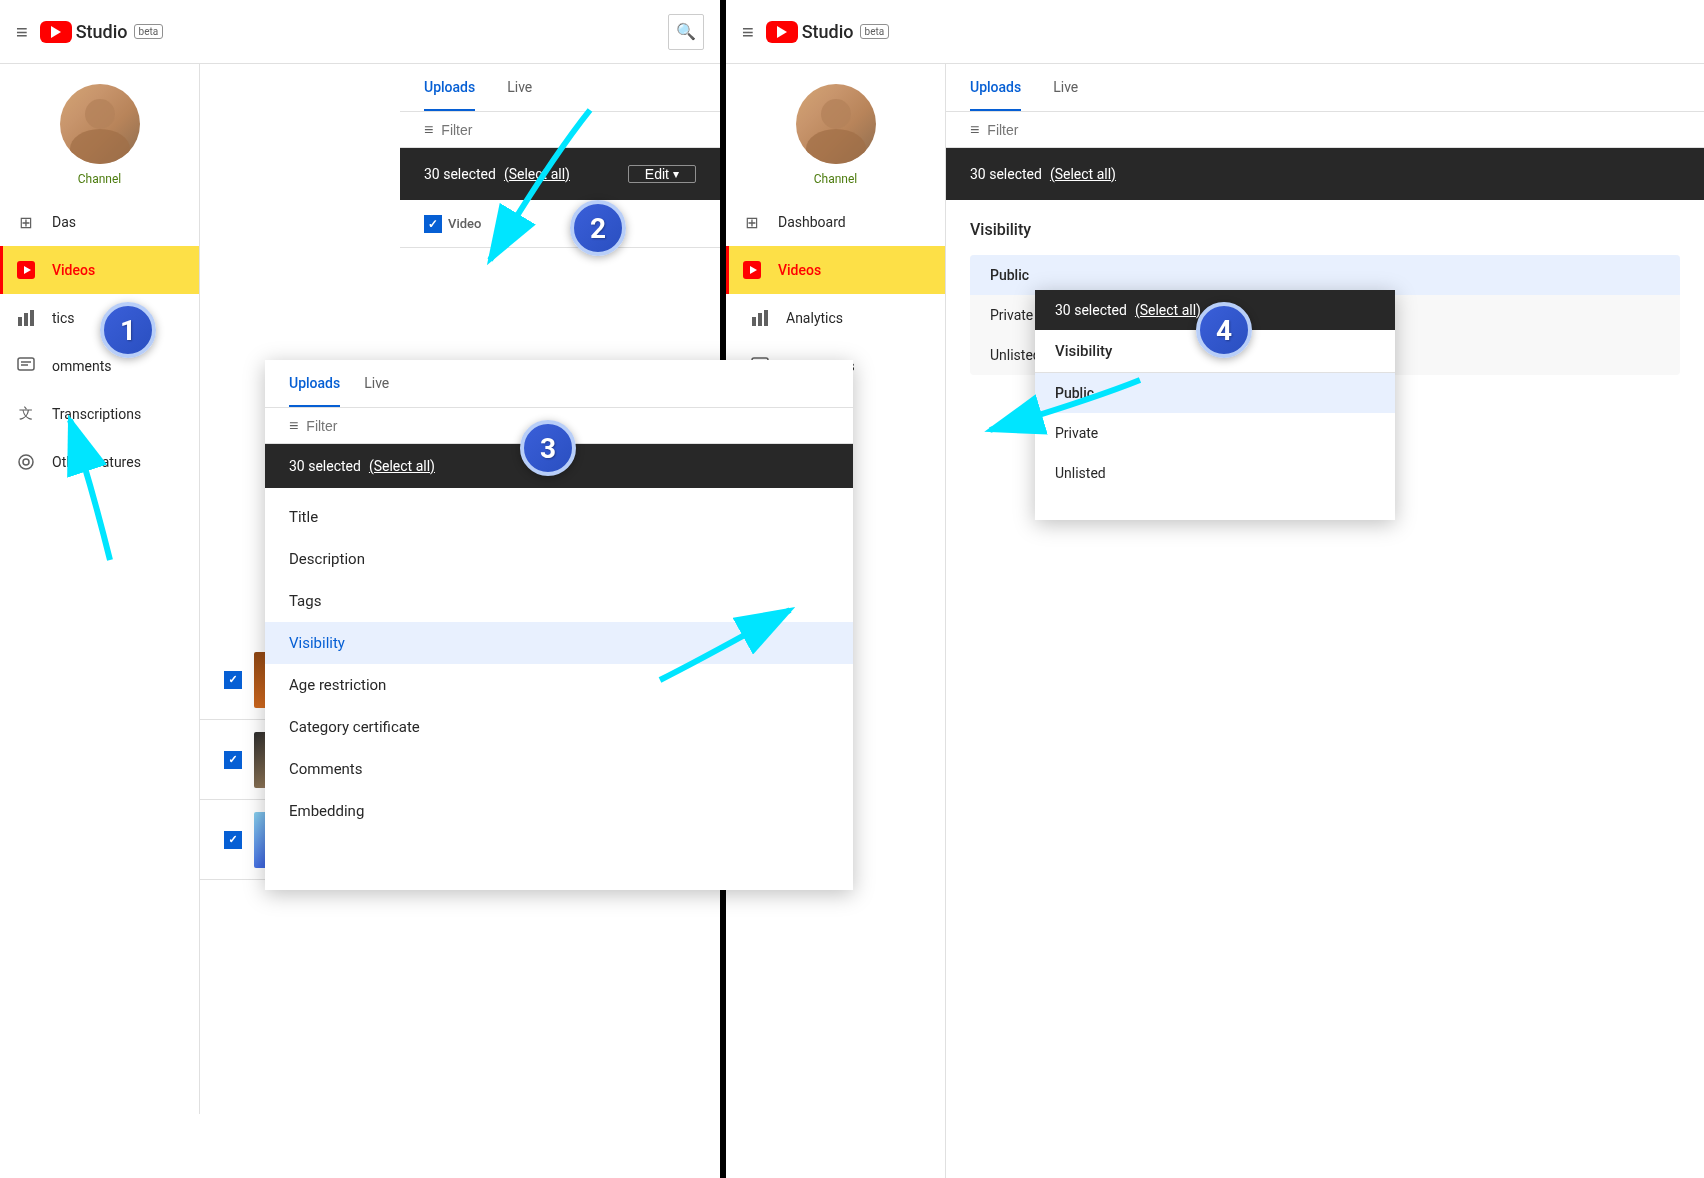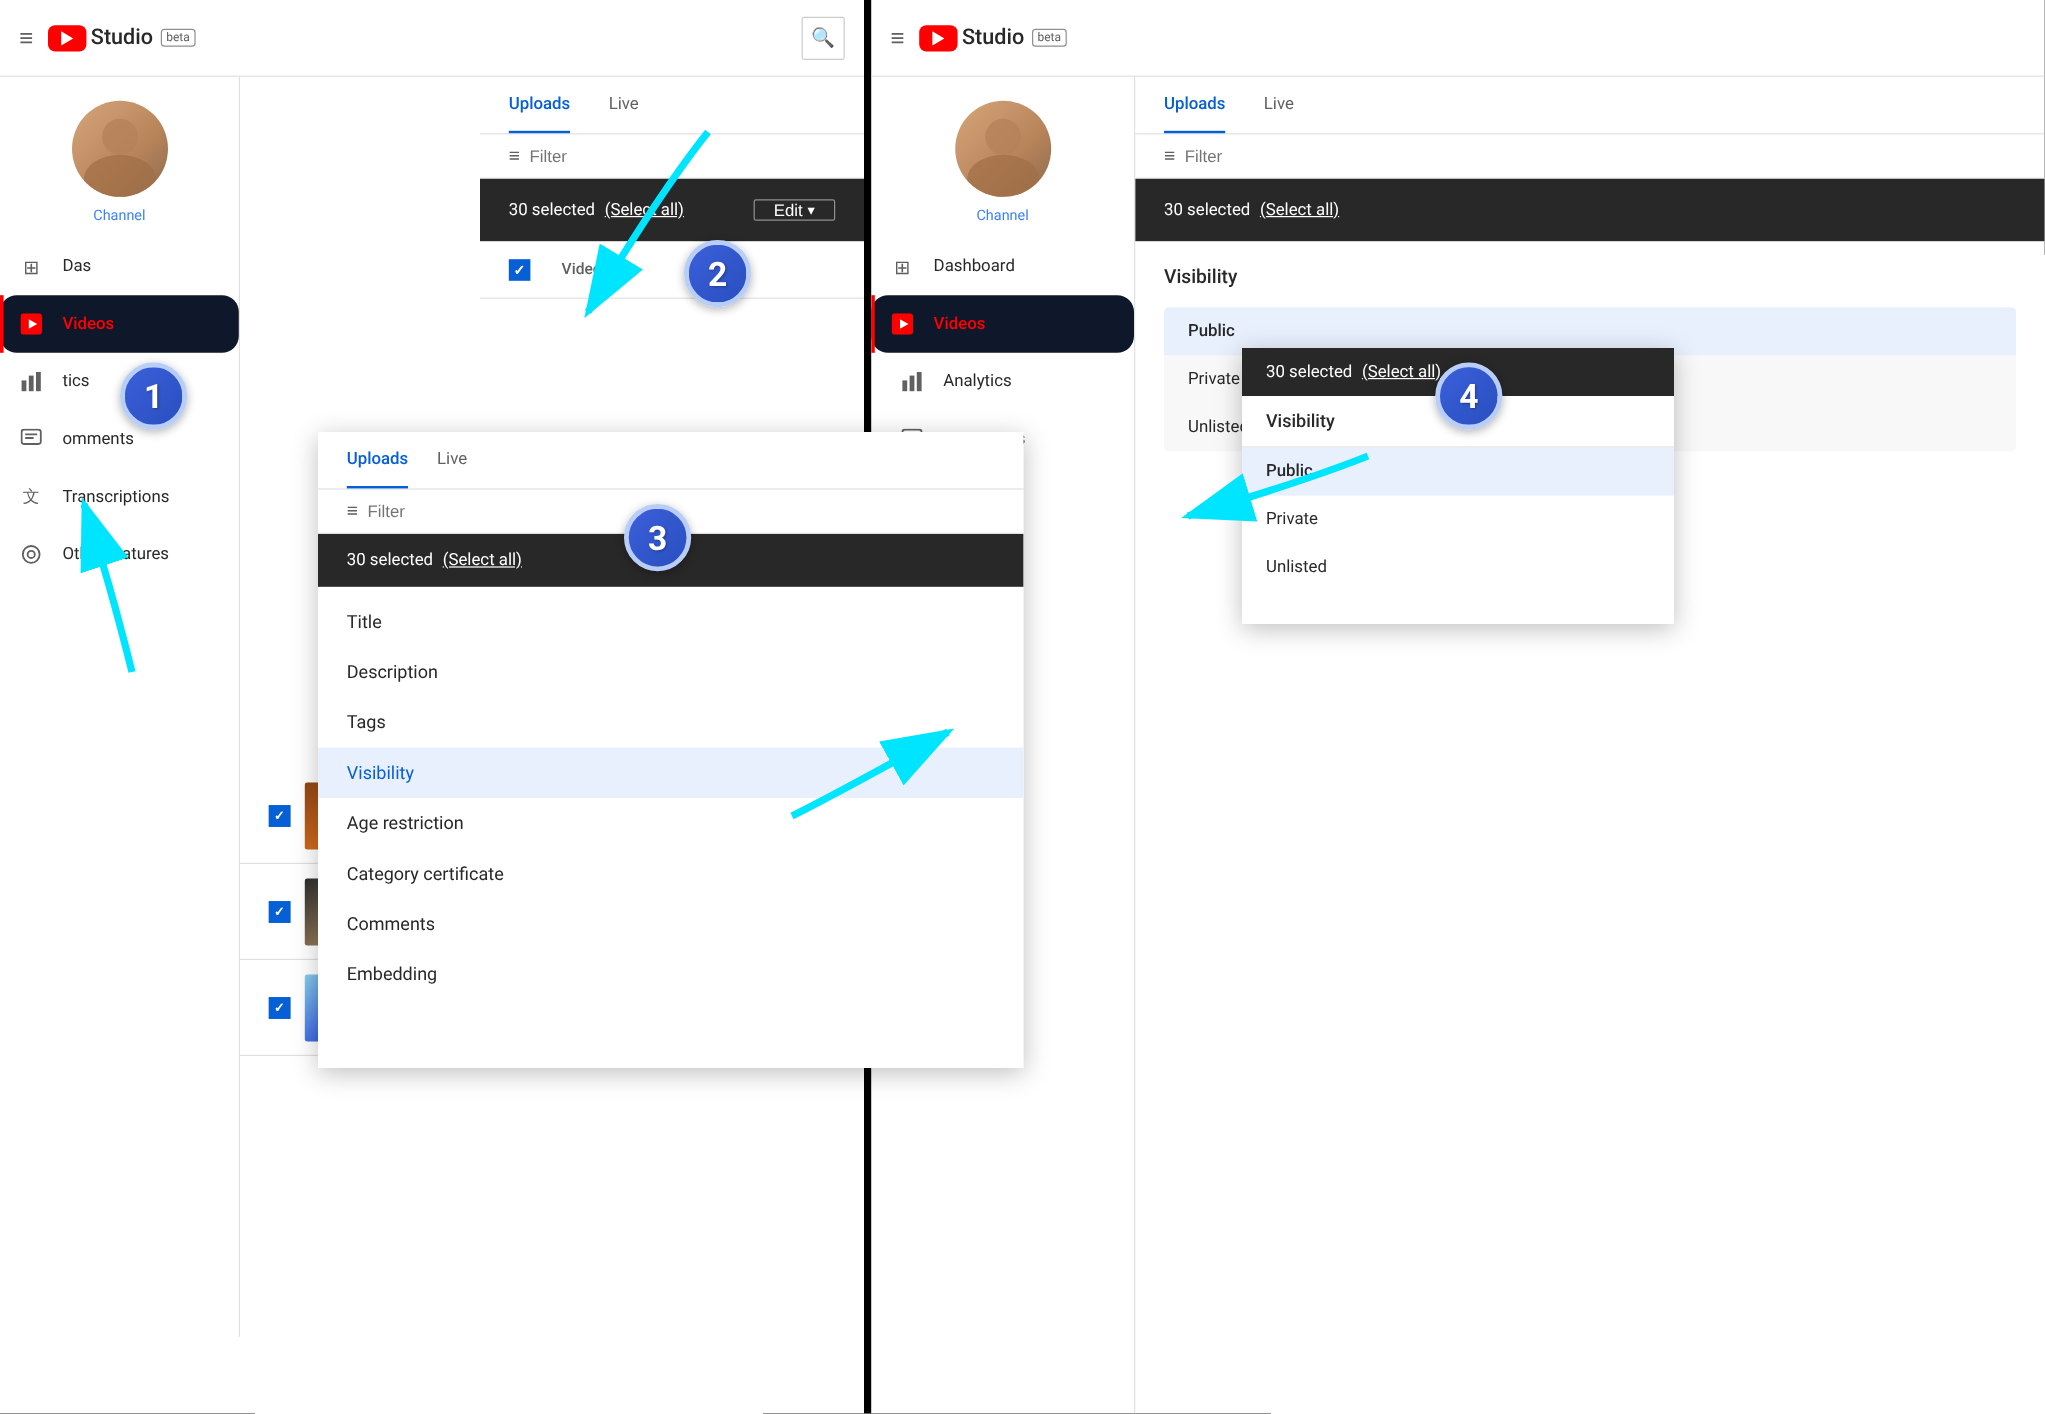--- a/index.html
+++ b/index.html
@@ -168,45 +168,44 @@
       left: 50%;
       transform: translateX(-50%);
       width: 60px;
       height: 40px;
       border-radius: 50% 50% 0 0;
       background: rgba(160, 110, 70, 0.7);
     }
 
     .channel-label {
       font-size: 12px;
-      color: #3b82f6;
+      color: #4d7c0f;
     }
 
     .nav-items {
       list-style: none;
       padding: 0;
     }
 
     .nav-item {
       display: flex;
       align-items: center;
       padding: 0 16px;
       height: 48px;
       gap: 16px;
       cursor: pointer;
       font-size: 14px;
       color: #282828;
       position: relative;
     }
 
     .nav-item.active {
-      background: #0f172a;
+      background: #fde047;
       color: #ff0000;
       font-weight: 500;
-      border-radius: 14px;
     }
 
     .nav-item.active::before {
       content: '';
       position: absolute;
       left: 0;
       top: 0;
       bottom: 0;
       width: 3px;
       background: #ff0000;
@@ -317,21 +316,21 @@
     
     .table-header {
       display: flex;
       align-items: center;
       padding: 0 24px;
       height: 48px;
       border-bottom: 1px solid #e0e0e0;
       font-size: 13px;
       color: #606060;
       font-weight: 500;
-      gap: 20px;
+      gap: 0;
     }
 
     .checkbox-cell {
       width: 24px;
     }
 
     .checkbox {
       width: 18px;
       height: 18px;
       background: #065fd4;

